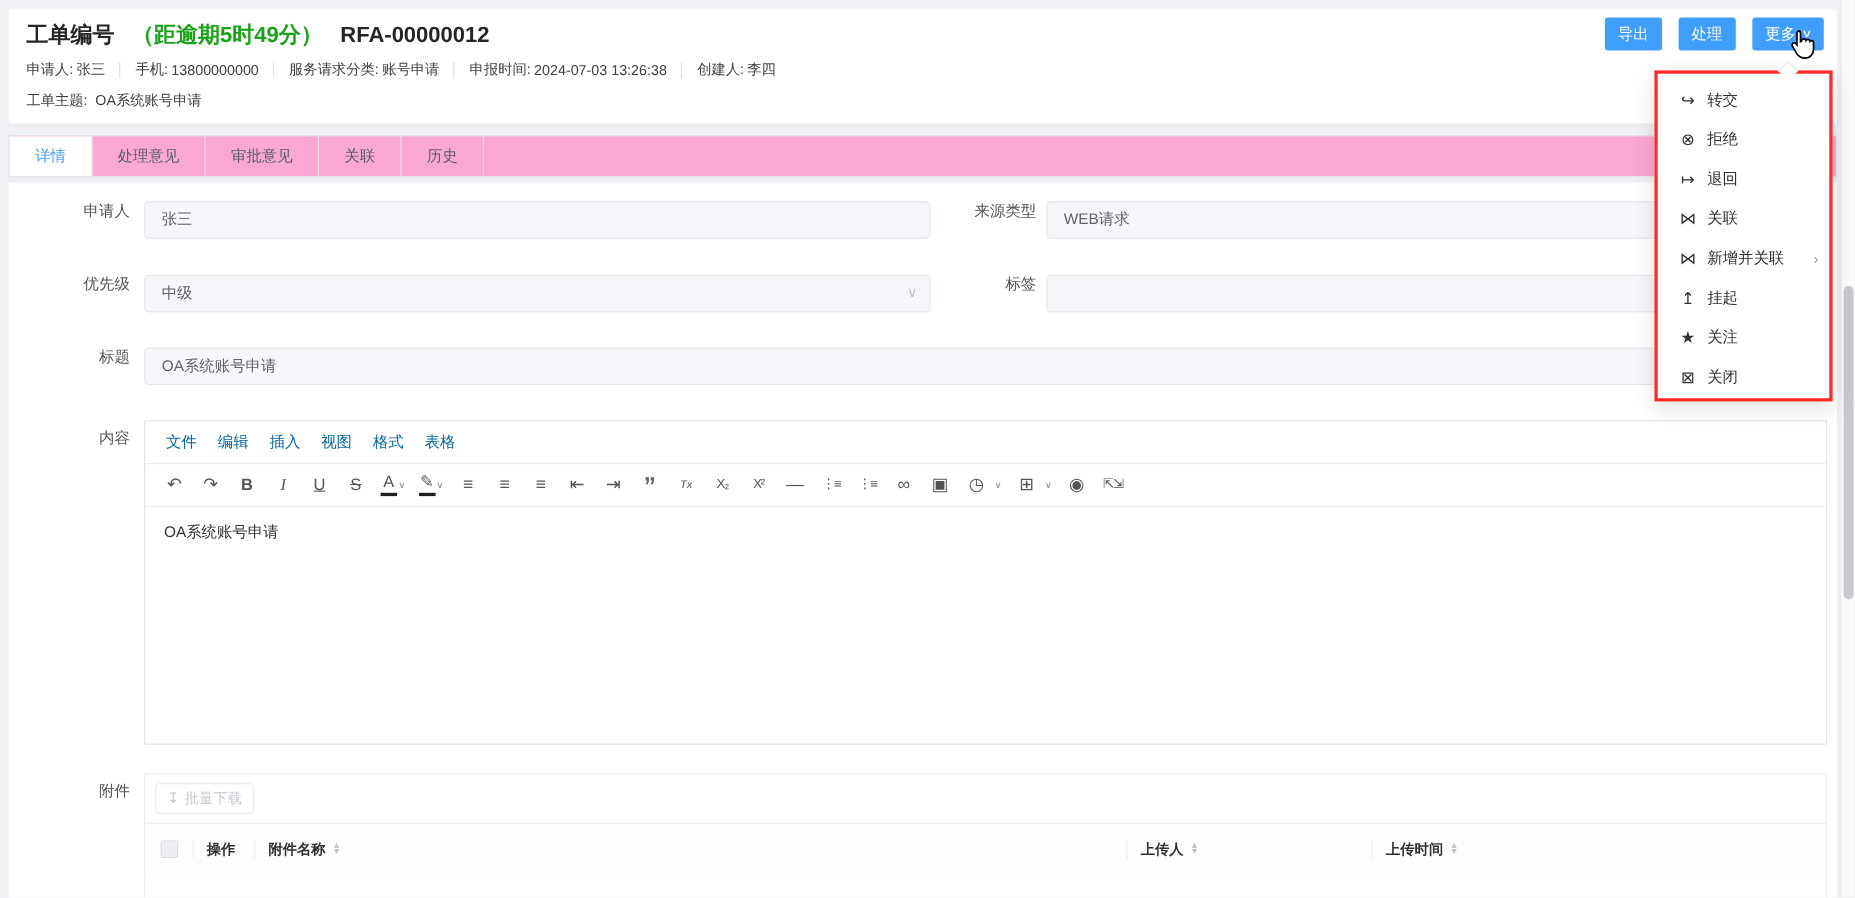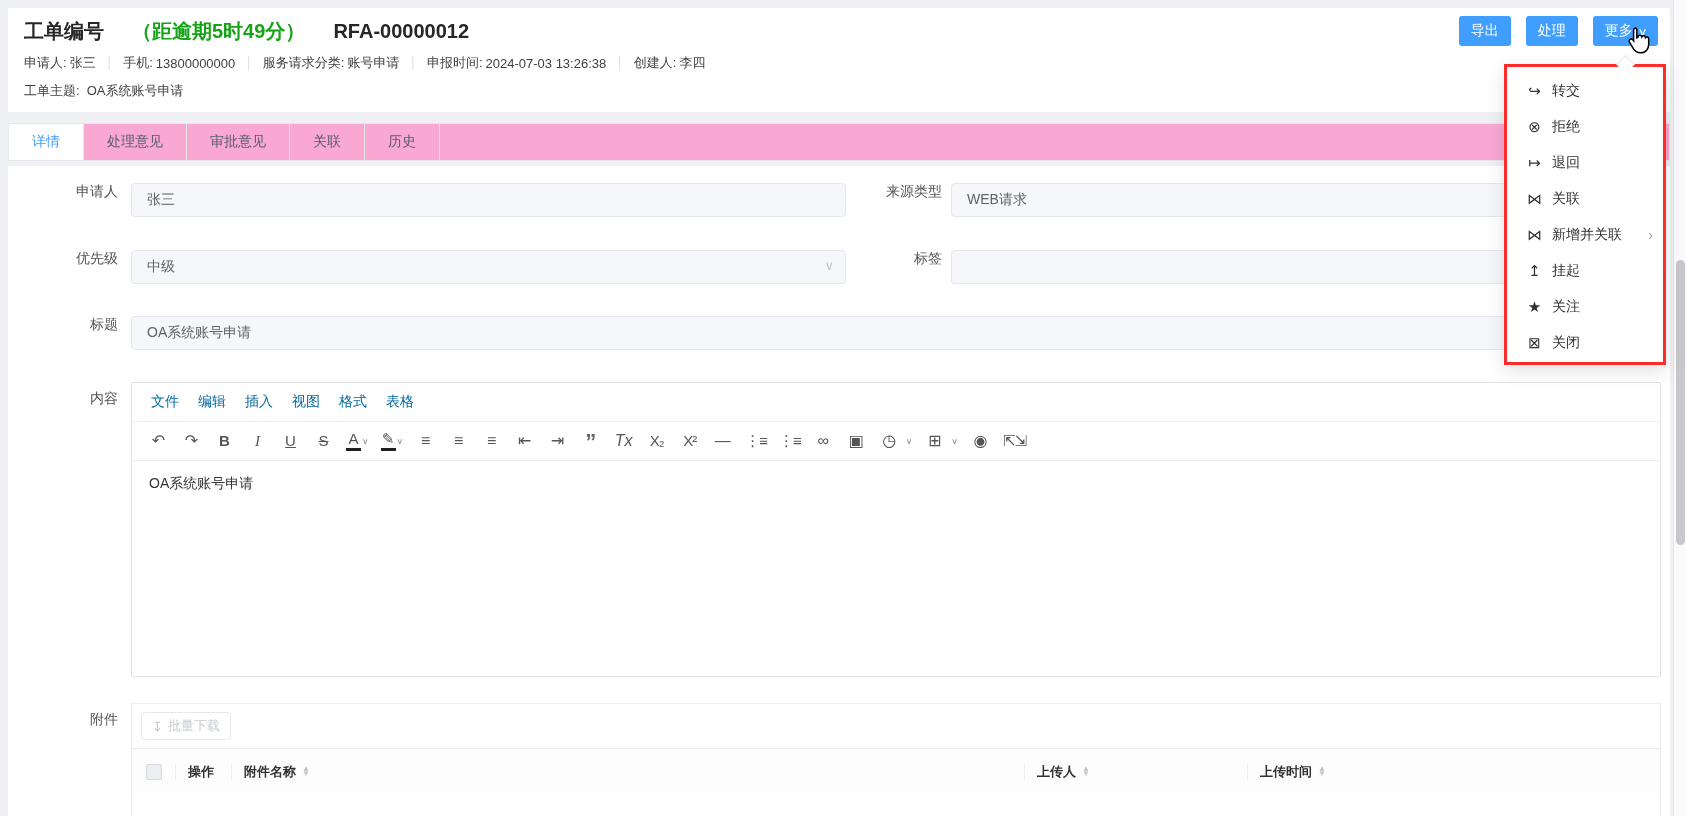--- a/index.html
+++ b/index.html
@@ -1,21 +1,21 @@
 <!DOCTYPE html>
 <html><head>
 <meta charset="utf-8">
 <style>
   html,body{margin:0;padding:0;background:#eef0f4}
   .page{position:relative;width:1686px;height:816px;background:#eef0f4;overflow:hidden;
         font-family:"Liberation Sans","DejaVu Sans",sans-serif;color:#303133}
   
   .hcard{position:relative;margin:8px 0 0 8px;width:1662px;box-sizing:border-box;
          background:#fff;border-radius:2px;padding:10px 16px 12px}
-  .trow{display:flex;align-items:baseline;gap:28px}
+  .trow{display:flex;align-items:baseline;gap:16px}
   .htitle{font-size:20px;font-weight:700;color:#262626}
   .hoverdue{font-size:20px;font-weight:700;color:#17a317}
   .horder{font-size:20px;font-weight:600;color:#262626}
   .hmeta{margin-top:9px;font-size:13px;color:#3f3f3f;display:flex;align-items:center}
   .msep{color:#d8dce0;margin:0 10px;font-size:12px}
   .mlabel{margin-right:3px}
   .hsubject{margin-top:10px;font-size:13px;color:#3f3f3f;display:flex;gap:4px}
   .hbtns{position:absolute;top:8px;right:12px;display:flex;gap:15px}
   .hbtn{height:30px;padding:0 12px;background:#409eff;color:#fff;border:none;border-radius:3px;
         font-size:14px;cursor:pointer;display:flex;align-items:center;gap:6px;font-family:inherit}
@@ -48,22 +48,22 @@
             border-bottom:1px solid #ececec;font-size:14px;color:#0369a1}
   .mbi{cursor:pointer;padding:2px 3px}
   .etoolbar{height:38px;display:flex;align-items:center;padding:0 10px;border-bottom:1px solid #ececec;color:#555}
   .tbi{min-width:21px;text-align:center;font-size:16px;margin:0 6px;cursor:pointer;line-height:1.1;white-space:nowrap}
   .tbi.b{font-weight:700;font-size:15px}
   .tbi.i{font-style:italic;font-family:"Liberation Serif","DejaVu Serif",serif;font-size:15px}
   .tbi.u{text-decoration:underline;font-size:15px}
   .tbi.s{text-decoration:line-through;font-size:15px}
   .tbi.ub{border-bottom:3px solid #1f1f1f;font-size:15px;min-width:15px;margin-right:1px;padding-bottom:1px}
   .tbi.q{font-weight:700;font-size:22px;line-height:.5;color:#666}
-  .tbi.tx{font-style:italic;font-size:16px}
-  .tbi.small{font-size:15px;letter-spacing:-1px}
+  .tbi.tx{font-style:italic;font-size:10px}
+  .tbi.small{font-size:12px;letter-spacing:-1px}
   .tcaret{font-size:9px;color:#888;margin:0 6px 0 0;transform:scaleY(.9)}
   .econtent{padding:14px 17px;font-size:14px;color:#333}
   
   .abox{flex:1;min-width:0;border:1px solid #ececec}
   .abar{padding:8px 9px}
   .abtn{height:28px;padding:0 10px;background:#fff;border:1px solid #e8e8e8;border-radius:4px;
         color:#c6cad0;font-size:13px;display:inline-flex;align-items:center;gap:5px;font-family:inherit}
   .ahead{display:flex;border-top:1px solid #ececec;height:45px;align-items:center;background:#fdfdfd}
   .acell{display:flex;align-items:center;border-right:1px solid #eceef0;font-size:13px;font-weight:700;
          color:#303133;padding-left:12px;gap:6px;box-sizing:border-box}

